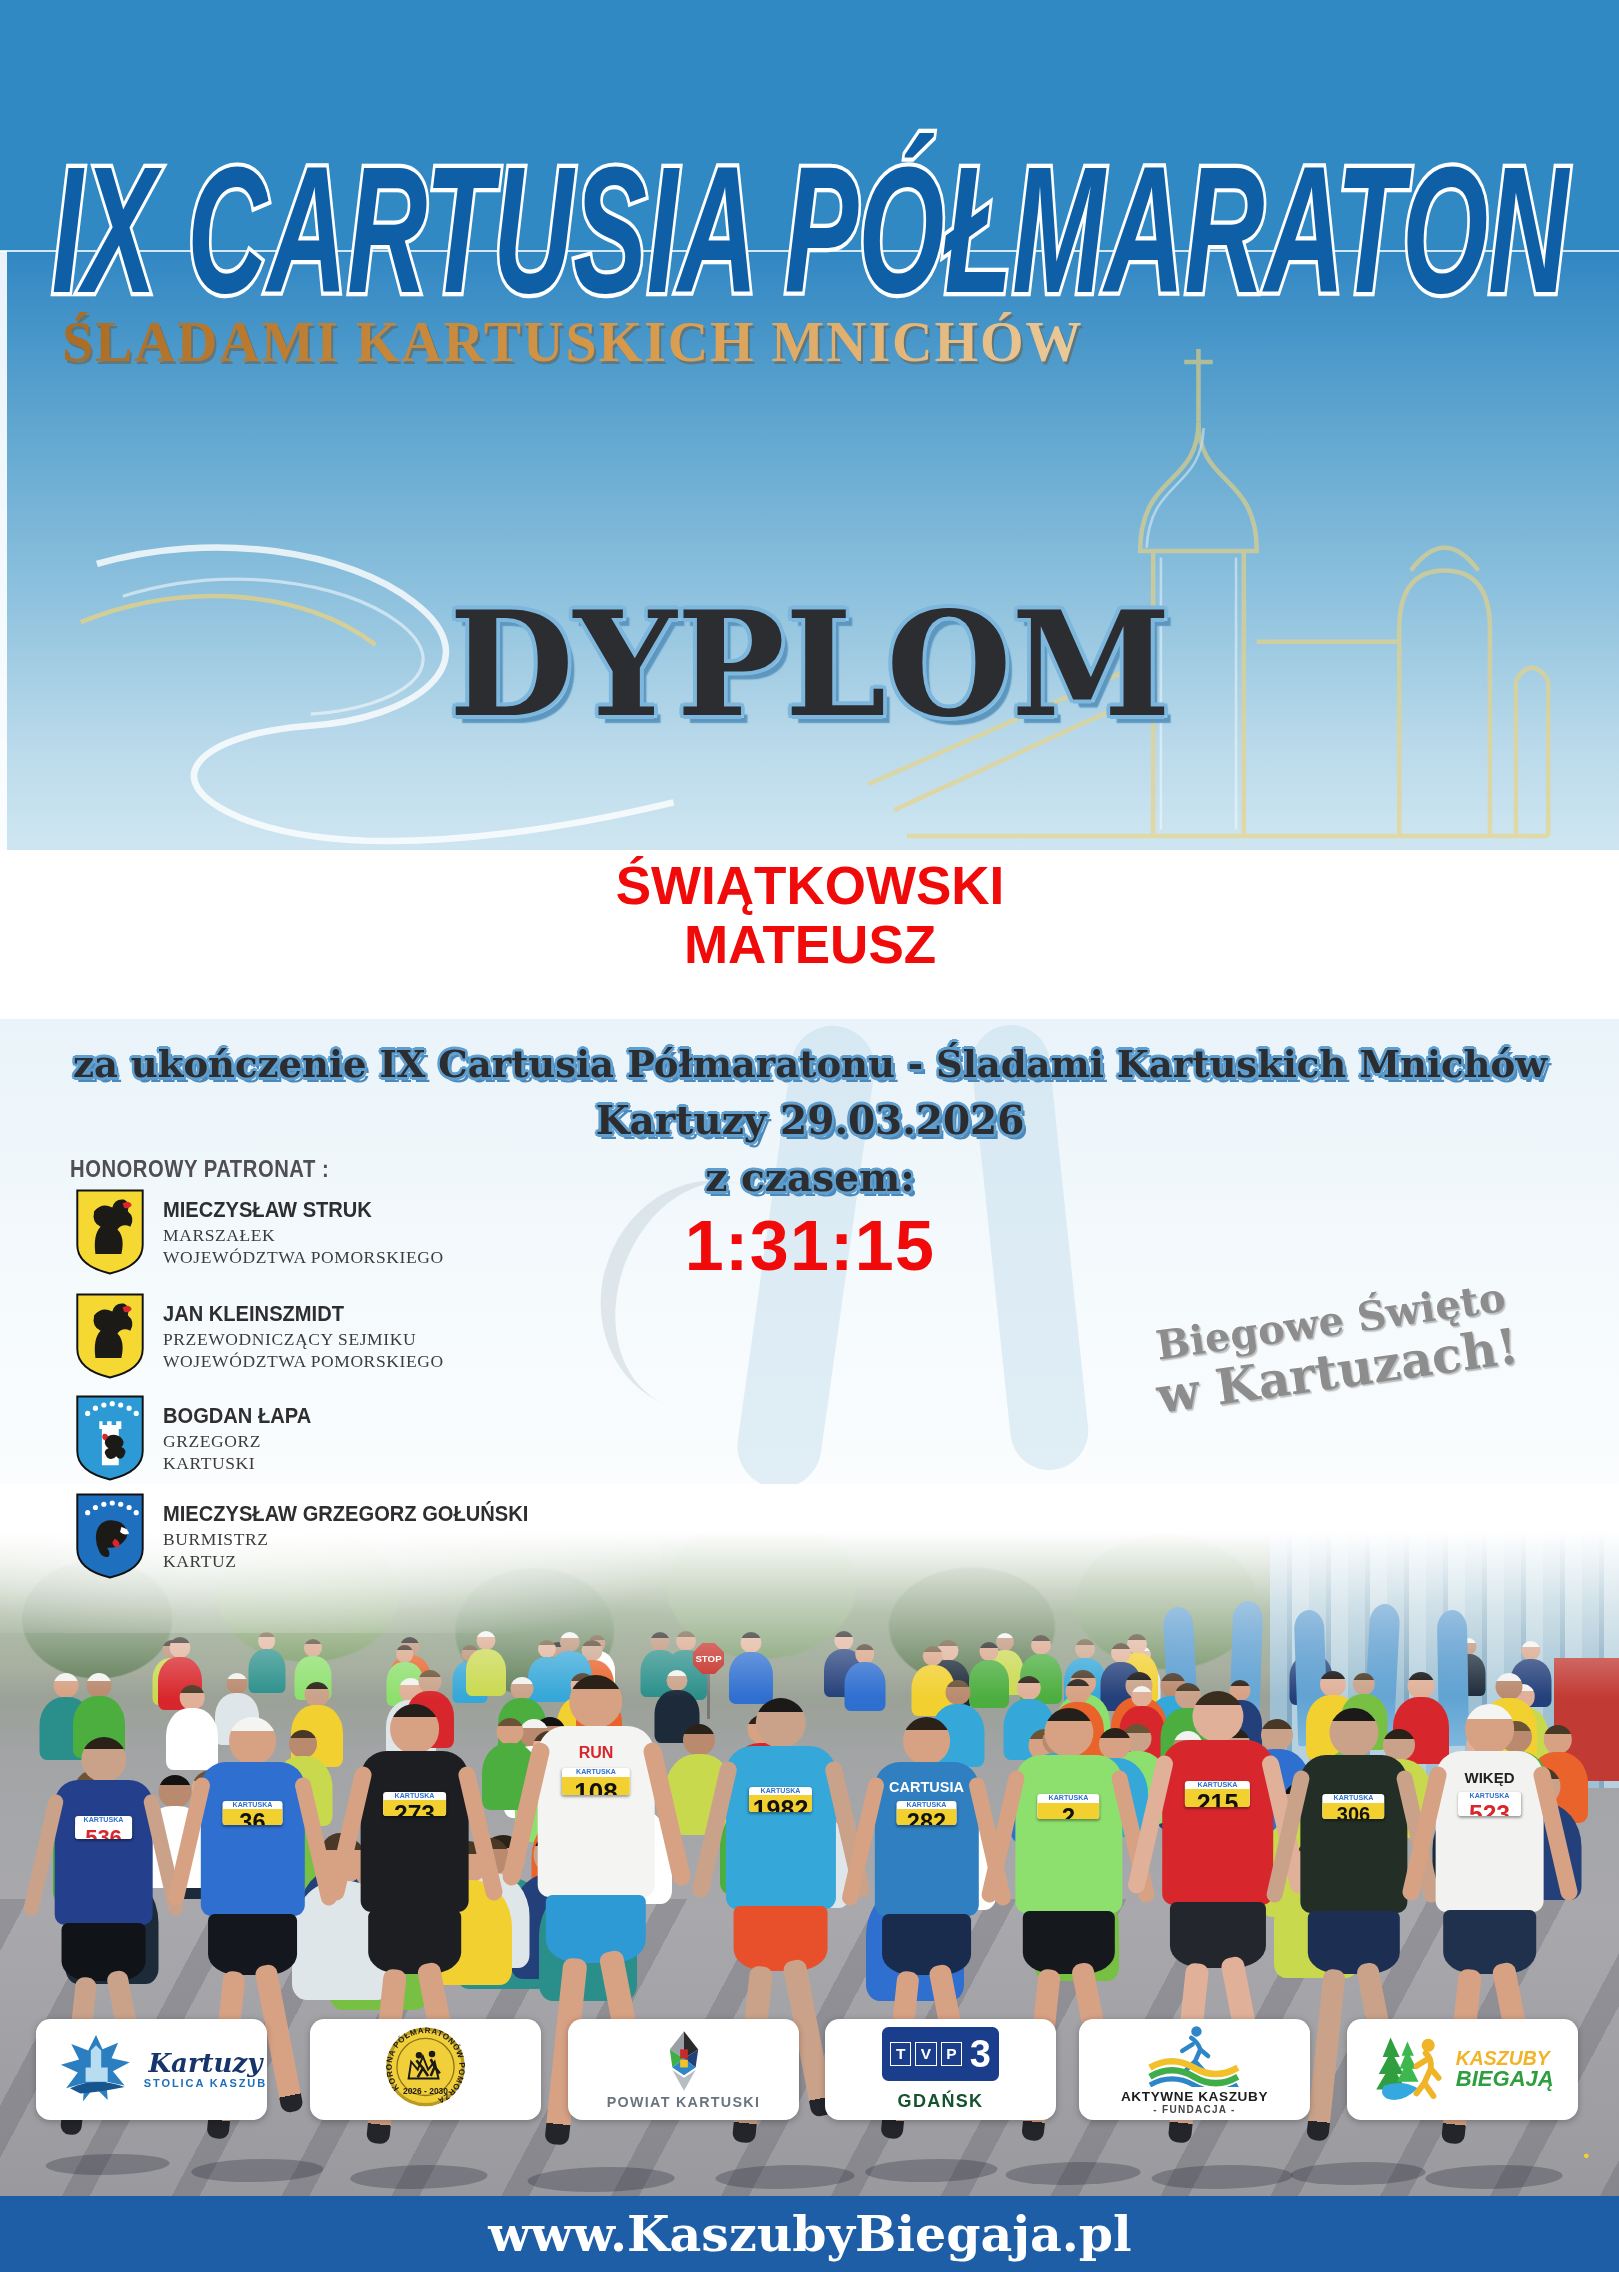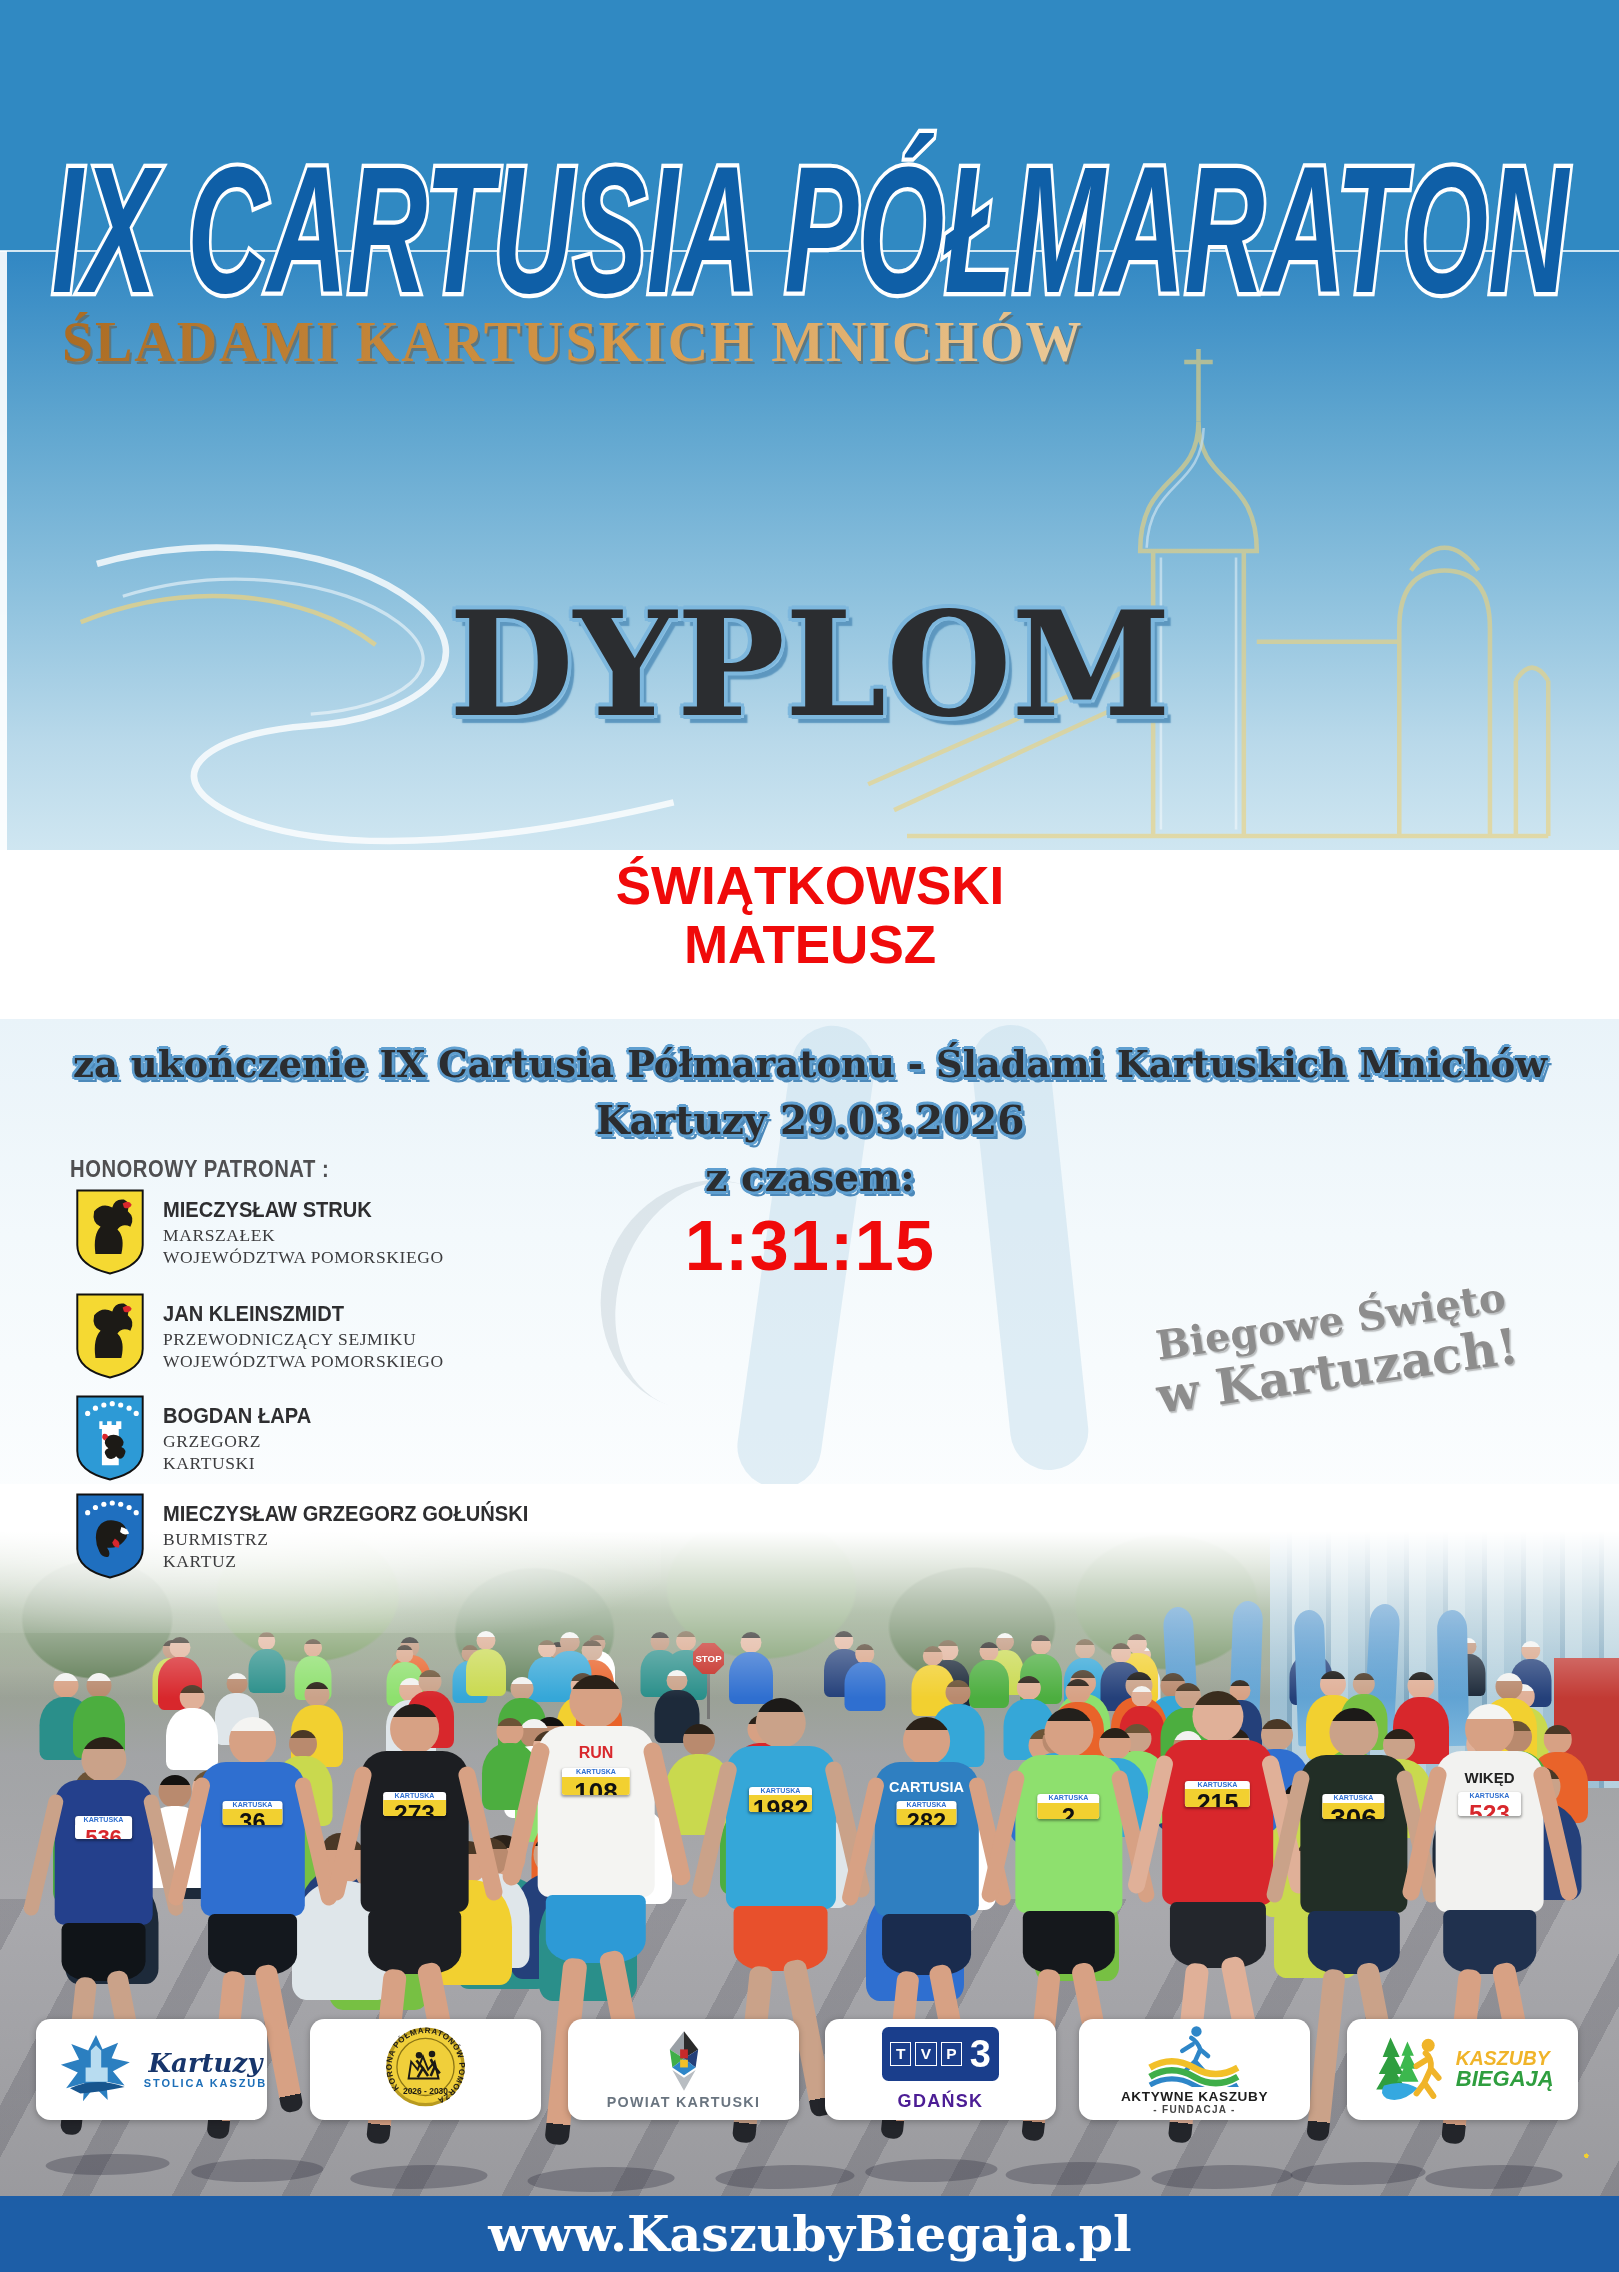--- a/index.html
+++ b/index.html
@@ -152,21 +152,21 @@
   .kz-wrap{text-align:center;line-height:1;}
   .kz-script{font-family:"DejaVu Serif","Liberation Serif",serif;font-style:italic;font-weight:bold;
     font-size:26px;color:#17356b;}
   .kz-cap{font-size:11px;font-weight:bold;color:#1d6fb8;letter-spacing:1.9px;margin-top:2.6px;}
   .powiat-cap{font-size:14.3px;font-weight:bold;color:#6a7580;letter-spacing:1.3px;}
   .tvp-box{background:#1a3e8c;border-radius:6.5px;width:117px;height:54px;display:flex;
     align-items:center;justify-content:center;gap:3.9px;margin:0 auto;}
   .tvp-l{border:1.9px solid #fff;color:#fff;font-weight:bold;font-size:15.5px;width:19.4px;height:22px;
     display:flex;align-items:center;justify-content:center;}
   .tvp-3{color:#fff;font-weight:bold;font-size:38px;margin-left:3.9px;}
-  .tvp-cap{color:#4c1d95;font-weight:bold;font-size:18px;letter-spacing:1.3px;margin-top:10px;text-align:center;}
+  .tvp-cap{color:#14532d;font-weight:bold;font-size:18px;letter-spacing:1.3px;margin-top:10px;text-align:center;}
   .ak-cap1{font-size:13.6px;font-weight:bold;color:#1d1d1d;letter-spacing:0.6px;}
   .ak-cap2{font-size:10px;font-weight:bold;color:#444;letter-spacing:1.3px;}
   .kb-t1{font-size:19.4px;font-weight:bold;font-style:italic;color:#f0b429;line-height:1;}
   .kb-t2{font-size:22px;font-weight:bold;font-style:italic;color:#2f9e3f;line-height:1;}
 
   
   .bottom-bar{left:0;top:2196px;width:1620px;height:76px;background:#1d5ea7;z-index:10;}
   .site{width:100%;text-align:center;margin-top:9px;color:#fff;font-weight:bold;font-size:49px;
     font-family:"DejaVu Serif","Liberation Serif",serif;}
 </style>
@@ -859,21 +859,21 @@
           <span class="r-short"></span>
           <span class="r-leg l-l"></span>
           <span class="r-leg l-r"></span>
           <span class="r-shadow"></span>
         </div>
         <div class="runner" style="--h: 466px; --shirt: #222e26; --shorts: #1c2f52; --skin: #caa289; --hair: #1c1a18; width: 149px; height: 466px; left: 1279px; top: 224px;">
           <span class="r-head"></span>
           <div class="r-torso">
             <div class="r-bib">
               <div class="bib-h">KARTUSKA</div>
-              <div class="bib-n" style="font-size: 28px;">306</div>
+              <div class="bib-n" style="font-size: 20px;">306</div>
             </div>
           </div>
           <span class="r-arm a-l"></span>
           <span class="r-arm a-r"></span>
           <span class="r-short"></span>
           <span class="r-leg l-l"></span>
           <span class="r-leg l-r"></span>
           <span class="r-shadow"></span>
         </div>
         <div class="runner" style="--h: 473px; --shirt: #f2f2f0; --shorts: #20314e; --skin: #d7a184; --hair: #2a2118; width: 151px; height: 473px; left: 1414px; top: 220px;">

